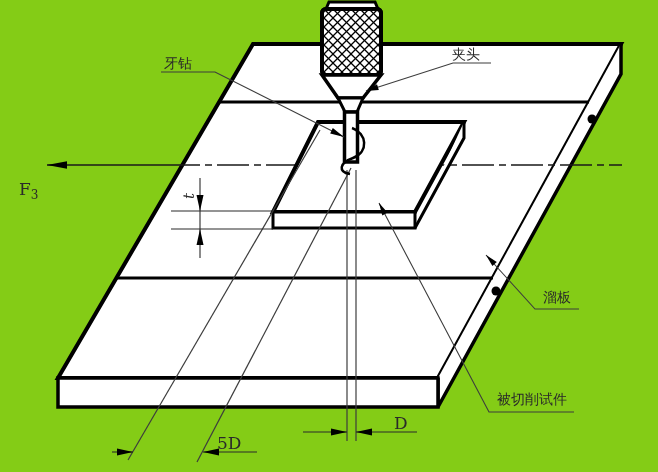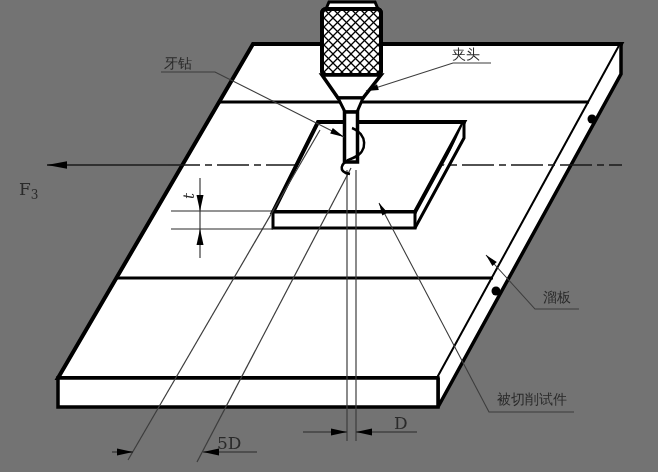--- a/index.html
+++ b/index.html
@@ -1,16 +1,16 @@
 <!DOCTYPE html>
 <html><head>
 <meta charset="utf-8">
 <style>
   html,body{margin:0;padding:0;background:#ffffff;}
-  .stage{position:relative;width:658px;height:472px;background:#737373;overflow:hidden;
+  .stage{position:relative;width:658px;height:472px;background:#84cc16;overflow:hidden;
          font-family:"Liberation Sans",sans-serif;}
   svg{display:block;}
   text{fill:#1a1a1a;}
   .cn-label{font-family:"Liberation Sans",sans-serif;font-size:14px;fill:#2a2a2a;}
   .dim-label{font-family:"DejaVu Serif",serif;font-size:17px;fill:#2a2a2a;}
   .dim-label-small{font-family:"DejaVu Serif",serif;font-size:15px;font-style:italic;fill:#2a2a2a;}
 </style>
 </head>
 <body>
 

